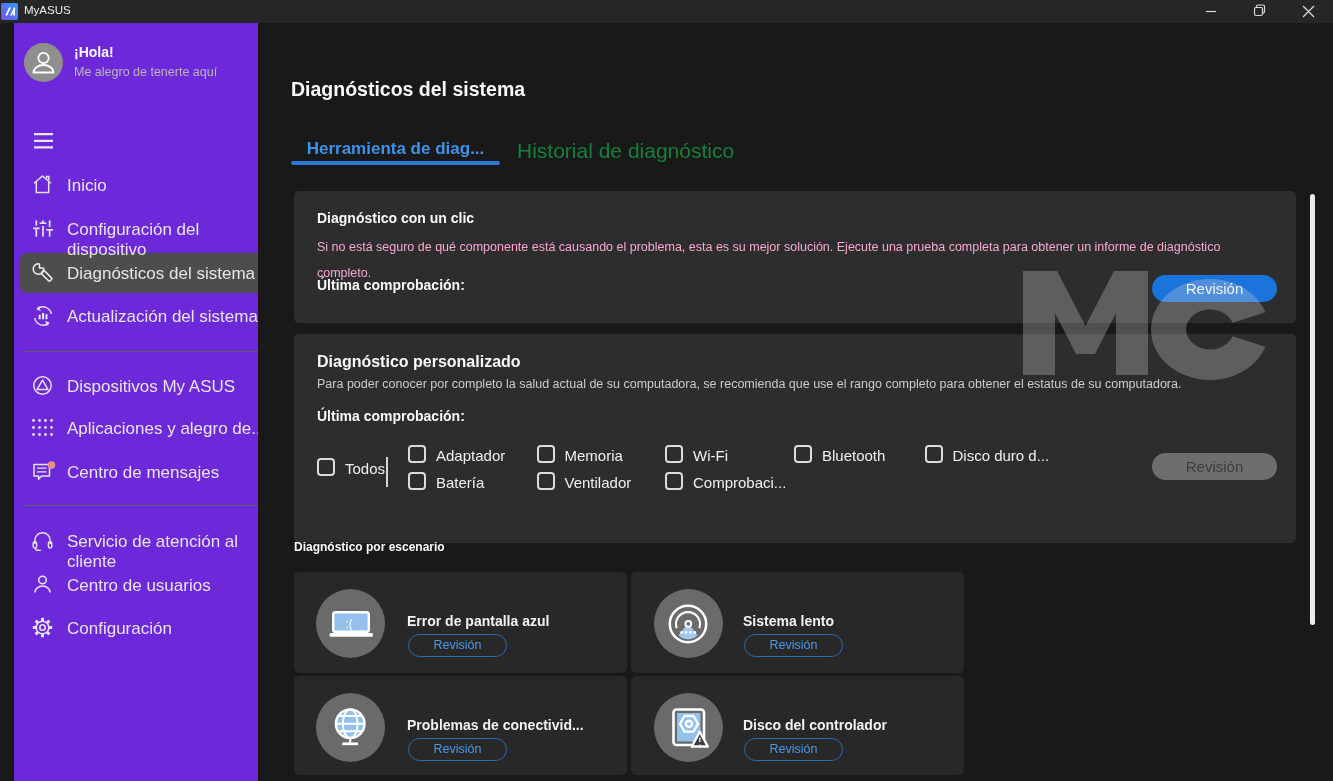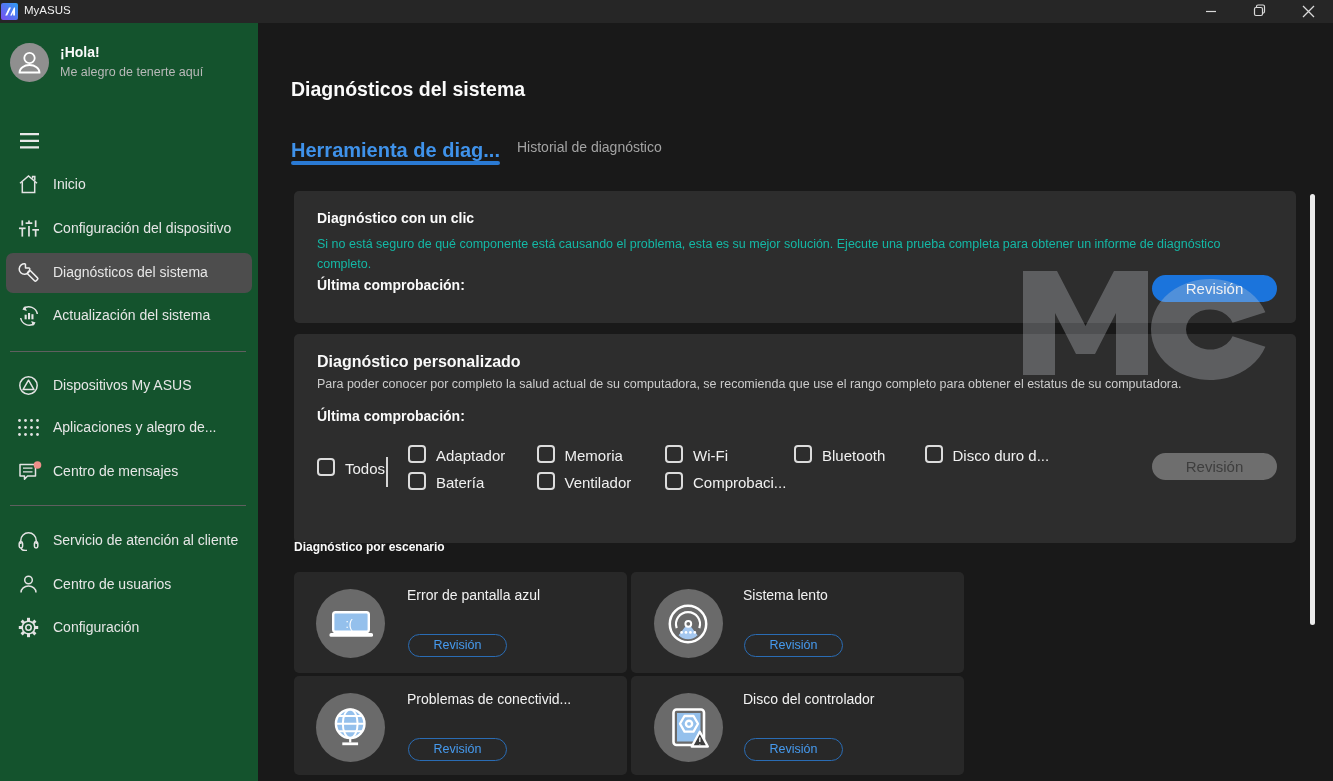--- a/index.html
+++ b/index.html
@@ -5,33 +5,33 @@
 * { margin:0; padding:0; box-sizing:border-box; }
 html,body { width:1333px; height:781px; overflow:hidden; }
 body { font-family:"Liberation Sans", sans-serif; background:#191919; position:relative; color:#ececec; }
 .abs { position:absolute; }
 
 
 #titlebar { position:absolute; left:0; top:0; width:1333px; height:23px; background:#262626; }
 #apptitle { position:absolute; left:24px; top:4px; font-size:11.5px; color:#f0f0f0; }
 
 
-#sidebar { position:absolute; left:0; top:23px; width:258px; height:758px; background:#14532d; }
-.navtext { position:absolute; left:53px; font-size:14px; color:#e6e6e6; }
+#sidebar { position:absolute; left:14px; top:23px; width:258px; height:758px; background:#6d28d9; }
+.navtext { position:absolute; left:53px; font-size:17px; color:#e6e6e6; }
 .navicon { position:absolute; left:18px; }
 .seldiv { position:absolute; left:10px; width:236px; height:1px; background:#5f5f5f; }
 
 
 #content { position:absolute; left:258px; top:23px; width:1075px; height:758px; background:#191919; }
 .card { position:absolute; left:36px; width:1002px; background:#2d2d2d; border-radius:5px; }
 .scard { position:absolute; background:#282828; border-radius:5px; }
 .btn-pill { position:absolute; width:125px; height:27px; border-radius:13.5px; font-size:15px; text-align:center; line-height:27px; }
 .cbx { position:absolute; width:18px; height:18px; border:2px solid #dcdcdc; border-radius:4px; }
 .cbl { position:absolute; font-size:15px; color:#f0f0f0; }
-.sc-title { position:absolute; font-size:14px; font-weight:normal; color:#f2f2f2; }
+.sc-title { position:absolute; font-size:14px; font-weight:bold; color:#f2f2f2;margin-top:26px; }
 .sc-btn { position:absolute; width:99px; height:23px; border:1.5px solid #2a6cb4; border-radius:11.5px; color:#469aee; font-size:12.5px; text-align:center; line-height:21px; }
 .circ { position:absolute; width:69px; height:69px; border-radius:50%; background:#6a6a6a; }
 </style>
 </head>
 <body>
 
 <div id="titlebar">
   <svg class="abs" style="left:1px;top:3px" width="17" height="17">
     <defs>
         <linearGradient id="lg" x1="1" y1="0" x2="0" y2="1">
@@ -170,27 +170,27 @@
     <path d="M10.5 4.2 L10.5 0.8" stroke-width="3"></path>
     <path d="M15.0 6.0 L17.4 3.6" stroke-width="3"></path>
     </g>
   </svg>
   <div class="navtext" style="top:596px">Configuración</div>
 </div>
 
 <div id="content">
   <h1 class="abs" style="left:33px;top:55px;font-size:19.5px;font-weight:bold;color:#fafafa;letter-spacing:0">Diagnósticos del sistema</h1>
 
-  <div class="abs" style="left:33px;top:116px;width:209px;text-align:center;font-size:20px;font-weight:bold;color:#3f92ea">Herramienta de diag...</div>
+  <div class="abs" style="left:33px;top:116px;width:209px;text-align:center;font-size:17px;font-weight:bold;color:#3f92ea">Herramienta de diag...</div>
   <div class="abs" style="left:33px;top:138px;width:209px;height:3.5px;background:#2a7ad4;border-radius:2px"></div>
-  <div class="abs" style="left:259px;top:116px;font-size:14px;color:#a3a3a3">Historial de diagnóstico</div>
+  <div class="abs" style="left:259px;top:116px;font-size:21px;color:#15803d">Historial de diagnóstico</div>
 
   <div class="card" style="top:168px;height:132px"></div>
   <div class="abs" style="left:59px;top:187px;font-size:14px;font-weight:bold;color:#fafafa">Diagnóstico con un clic</div>
-  <div class="abs" style="left:59px;top:211px;width:910px;font-size:12.5px;line-height:20px;color:#14b8a6">Si no está seguro de qué componente está causando el problema, esta es su mejor solución. Ejecute una prueba completa para obtener un informe de diagnóstico completo.</div>
+  <div class="abs" style="left:59px;top:211px;width:910px;font-size:12.5px;line-height:26px;color:#f9a8d4">Si no está seguro de qué componente está causando el problema, esta es su mejor solución. Ejecute una prueba completa para obtener un informe de diagnóstico completo.</div>
   <div class="abs" style="left:59px;top:254px;font-size:14px;font-weight:bold;color:#fafafa">Última comprobación:</div>
   <div class="btn-pill" style="left:894px;top:252px;background:#1b74dc;color:#ffffff">Revisión</div>
 
   <div class="card" style="top:311px;height:209px"></div>
   <div class="abs" style="left:59px;top:330px;font-size:16px;font-weight:bold;color:#fafafa">Diagnóstico personalizado</div>
   <div class="abs" style="left:59px;top:354px;width:980px;font-size:12.5px;color:#cccccc">Para poder conocer por completo la salud actual de su computadora, se recomienda que use el rango completo para obtener el estatus de su computadora.</div>
   <div class="abs" style="left:59px;top:385px;font-size:14px;font-weight:bold;color:#fafafa">Última comprobación:</div>
 
   <div class="cbx" style="left:59px;top:435px"></div>
     <div class="cbl" style="left:87px;top:437px">Todos</div>

